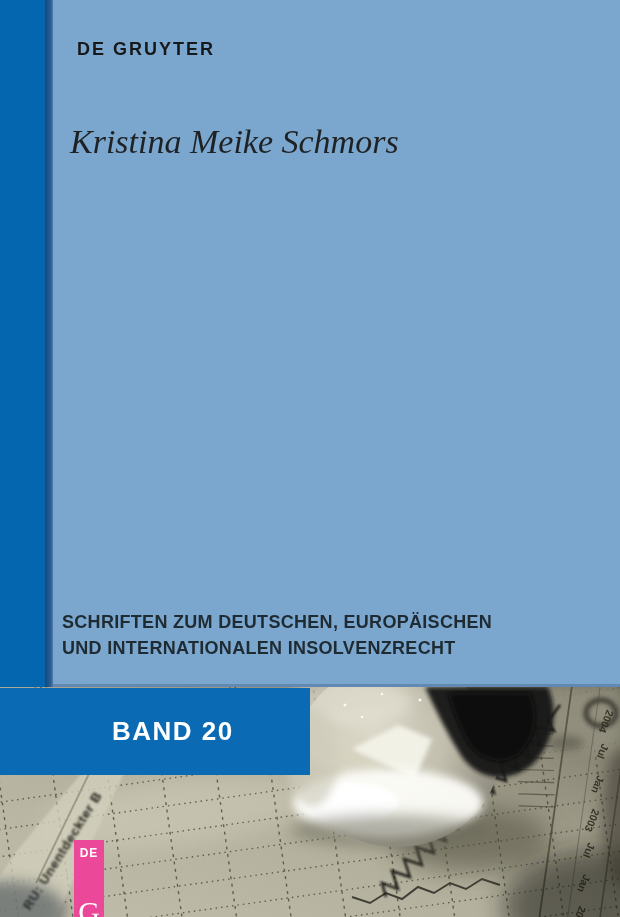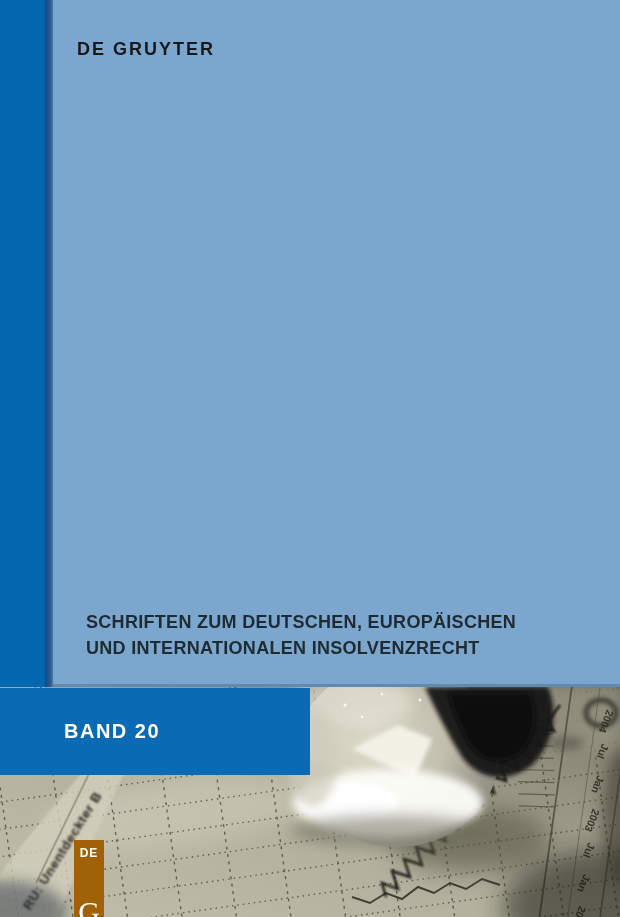--- a/index.html
+++ b/index.html
@@ -34,44 +34,44 @@
     font-family:"Liberation Serif", serif;font-style:italic;
     font-size:34px;color:#1E2224;
   }
   .title{
     position:absolute;left:68px;top:166px;
     font-size:50px;line-height:55px;font-weight:bold;
     letter-spacing:-0.5px;color:#1C2125;
     white-space:pre-line;
   }
   .series{
-    position:absolute;left:86px;top:610px;
+    position:absolute;left:62px;top:610px;
     font-size:18px;line-height:25.5px;font-weight:bold;
     letter-spacing:0.3px;color:#1F2B33;
     white-space:pre-line;
   }
   
   .photo{
     position:absolute;left:0;top:687px;width:620px;height:230px;
   }
   
   .band-bar{
     position:absolute;left:0;top:688px;width:310px;height:87px;
     background:#0B6AB4;
     display:flex;align-items:center;
   }
   .band-label{
-    padding-left:64px;
-    font-size:20px;font-weight:bold;letter-spacing:1.5px;
+    padding-left:112px;
+    font-size:26px;font-weight:bold;letter-spacing:1.5px;
     color:#FFFFFF;
   }
   
   .logo-box{
     position:absolute;left:74px;top:840px;width:30px;height:77px;
-    background:#a16207;
+    background:#ec4899;
     display:flex;flex-direction:column;align-items:center;
     padding-top:6px;box-sizing:border-box;gap:16px;
   }
   .logo-de{
     font-size:12px;font-weight:bold;letter-spacing:1px;color:#fff;
   }
   .logo-rule{
     width:16px;height:2px;background:#fff;margin:3px 0 2px 0;
   }
   .logo-g{
@@ -82,20 +82,21 @@
 </head>
 <body>
 
 <div class="cover">
 
   <div class="spine"></div>
   <div class="spine-edge"></div>
 
   <div class="pub-name">DE GRUYTER</div>
 
+  <div class="author">Kristina Meike Schmors</div>
 
 
   <div class="series">SCHRIFTEN ZUM DEUTSCHEN, EUROPÄISCHEN
 UND INTERNATIONALEN INSOLVENZRECHT</div>
 
   <div class="panel-edge"></div>
 
   <div class="photo">
     <svg width="620" height="230" viewBox="0 0 620 230">
       <defs>

